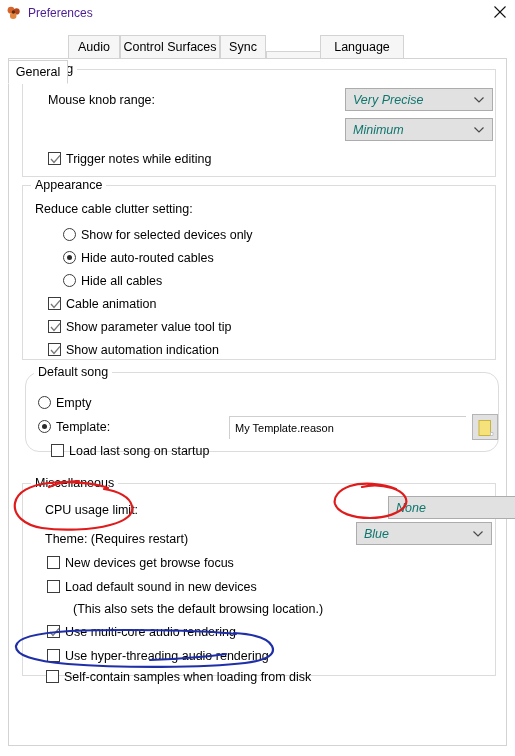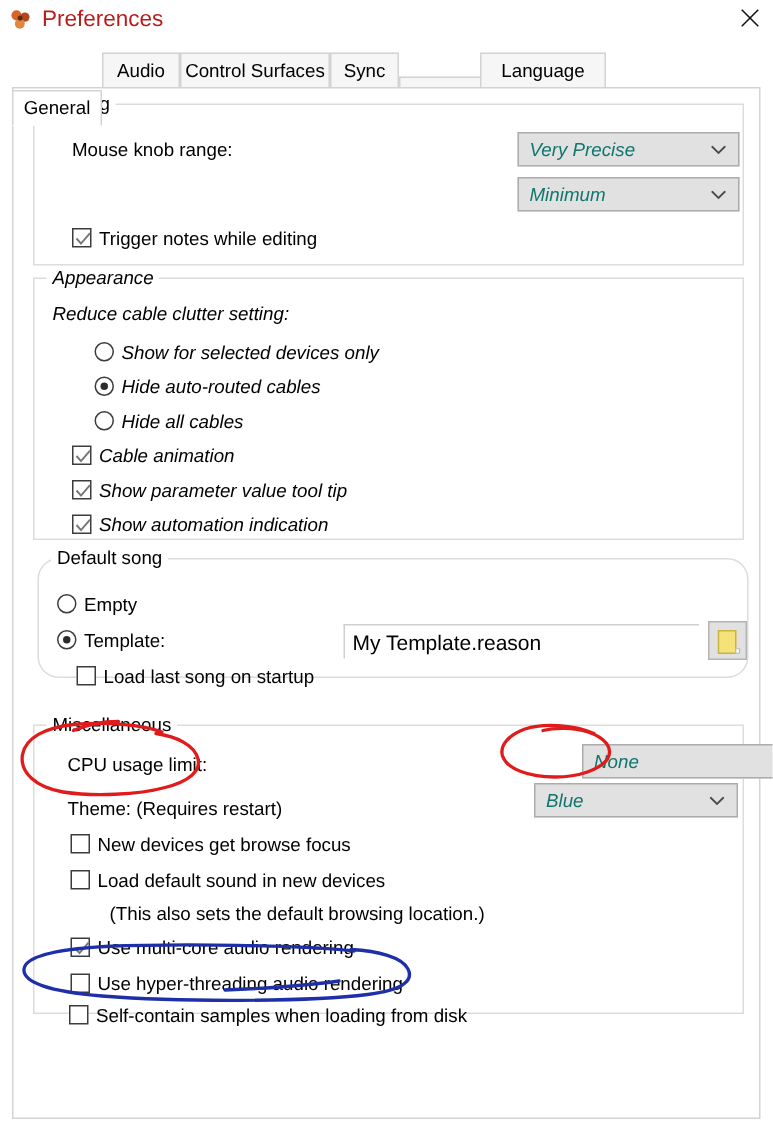--- a/index.html
+++ b/index.html
@@ -25,22 +25,22 @@
     background: #ffffff;
   }
   #app-icon {
     position: absolute;
     left: 6px; top: 5px;
     width: 16px; height: 16px;
   }
   #window-title {
     position: absolute;
     left: 28px; top: 5px;
-    font-size: 15px;
-    color: #b91c1c;
+    font-size: 12px;
+    color: #4c1d95;
     line-height: 16px;
     white-space: nowrap;
   }
   #close-button {
     position: absolute;
     right: 0px; top: 0px;
     width: 30px; height: 24px;
     cursor: default;
   }
   #close-button svg { position: absolute; left: 9px; top: 6px; }
@@ -191,21 +191,21 @@
     box-sizing: border-box;
     background: #ffffff;
     border: 1px solid #cfcfcf;
     border-right: none;
     border-bottom: none;
     cursor: text;
   }
   #template-input .val {
     position: absolute;
     left: 5px; top: 3px;
-    font-size: 14px;
+    font-size: 11px;
     line-height: 16px;
     color: #000;
     white-space: nowrap;
   }
   #browse-button {
     position: absolute;
     box-sizing: border-box;
     background: #e1e1e1;
     border: 1px solid #b4b4b4;
     cursor: default;
@@ -272,21 +272,21 @@
     <div class="cb-row" style="left:25px; top:81px;">
       <span class="cbox">
         <svg width="11" height="11" viewBox="0 0 11 11">
           <polyline points="1,5 4,8.4 10,1.4" fill="none" stroke="#777777" stroke-width="1.3"></polyline>
         </svg>
       </span>
       <span class="cb-label">Trigger notes while editing</span>
     </div>
   </div>
 
-  <div class="group" style="left:13px; top:126px; width:474px; height:175px;font-style:italic;">
+  <div class="group" style="left:13px; top:126px; width:474px; height:175px;">
     <div class="group-label">Appearance</div>
 
     <div class="lbl" style="left:12px; top:15px;">Reduce cable clutter setting:</div>
 
     <div class="rb-row" style="left:40px; top:41px;">
       <span class="rbox"></span>
       <span class="rb-label">Show for selected devices only</span>
     </div>
     <div class="rb-row" style="left:40px; top:64px;">
       <span class="rbox">

